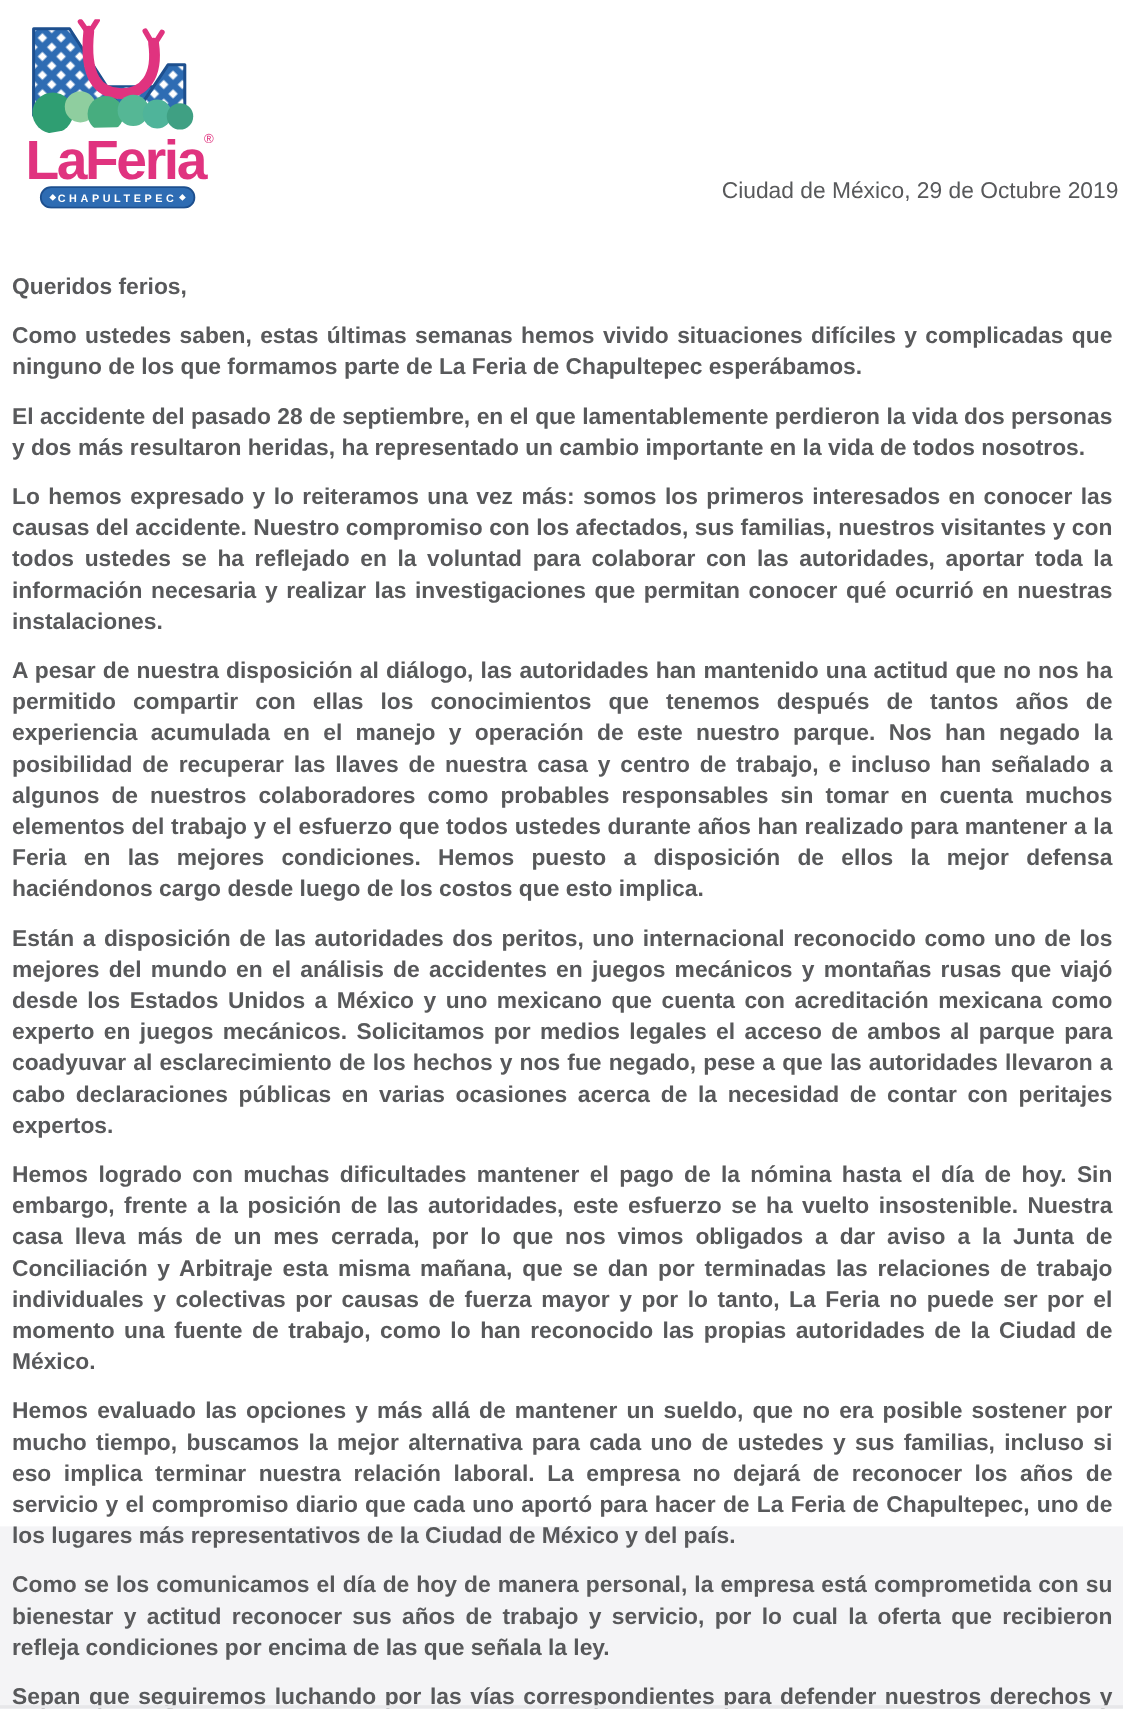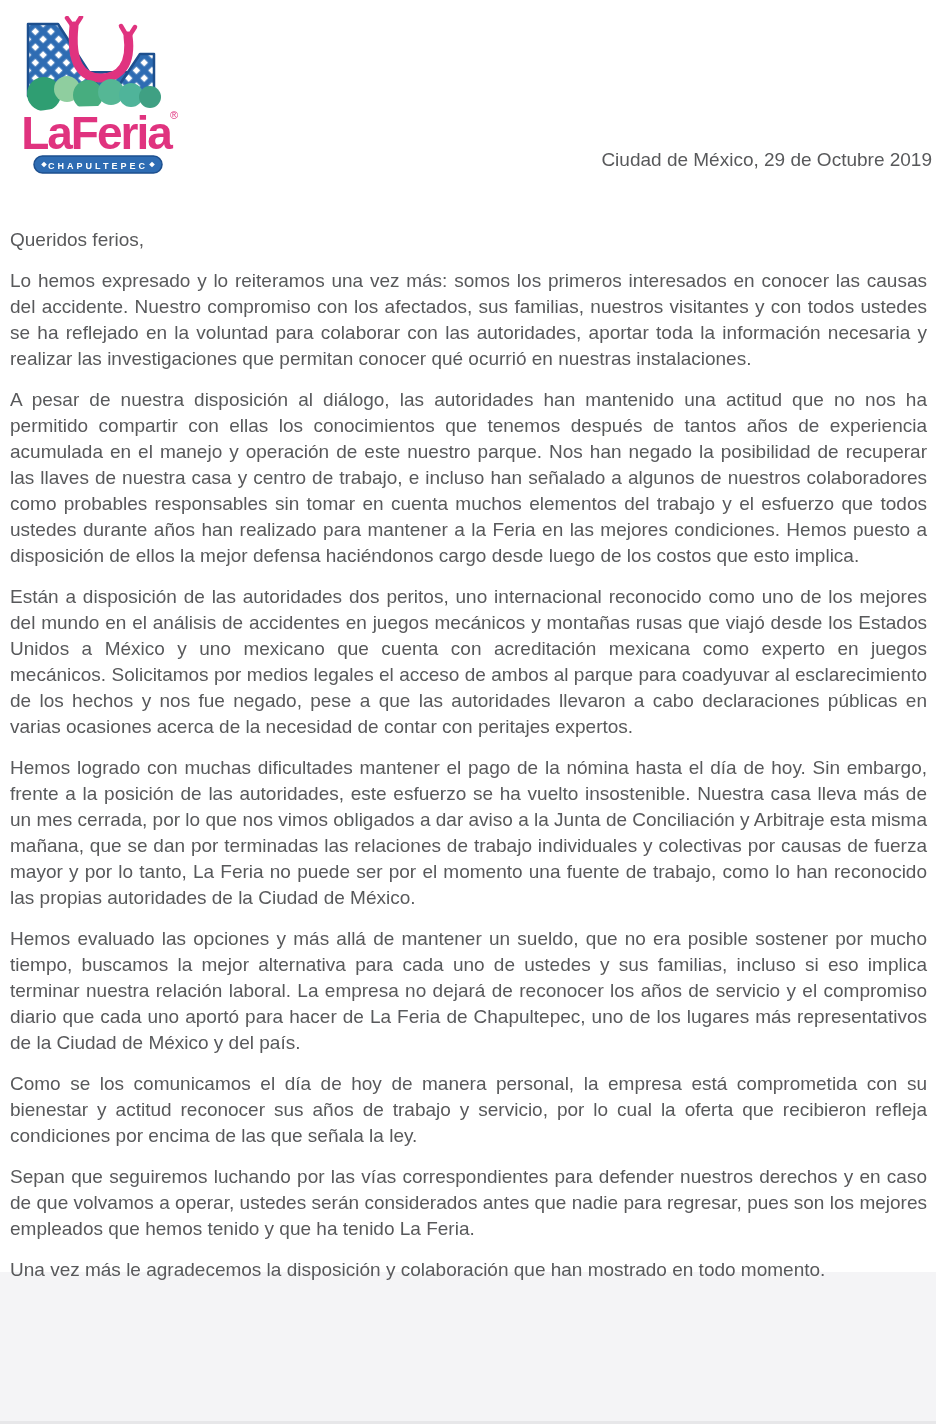--- a/index.html
+++ b/index.html
@@ -11,21 +11,21 @@
   body{
     width:936px;height:1424px;position:relative;overflow:hidden;
     background:#ffffff;color:var(--text,#58595b);
     font-family:"Liberation Sans",sans-serif;
   }
   .band{position:absolute;left:0;right:0;top:1272px;bottom:0;background:var(--band,#f4f4f6);z-index:0;}
   .bottom-edge{position:absolute;left:0;right:0;bottom:0;height:3px;background:#e7e7e9;z-index:2;}
   .logo{position:absolute;top:16px;left:12px;z-index:1;text-align:center;}
   .date-line{position:absolute;top:147px;right:4px;font-size:19px;line-height:26px;z-index:1;}
   .letter{position:absolute;top:227px;left:10px;right:9px;z-index:1;}
-  .letter p{margin:0 0 15px;font-size:19px;line-height:26px;text-align:justify;}
+  .letter p{margin:0 0 15px;font-size:19px;line-height:26px;text-align:justify;font-weight:bold;}
   .letter p.salutation{text-align:left;}
 </style>
 </head>
 <body>
 
 <div class="band"></div>
 <div class="bottom-edge"></div>
 
 <div class="logo">
   <svg width="172" height="158" viewBox="0 0 172 158" aria-hidden="true">
@@ -64,20 +64,22 @@
     <text x="86" y="152.5" text-anchor="middle" font-family="Liberation Sans, sans-serif" font-size="9" font-weight="bold" letter-spacing="3" fill="#ffffff">CHAPULTEPEC</text>
     <rect x="30" y="146.5" width="4" height="4" fill="#ffffff" transform="rotate(45 32 148.5)"></rect>
     <rect x="138" y="146.5" width="4" height="4" fill="#ffffff" transform="rotate(45 140 148.5)"></rect>
   </svg>
 </div>
 
 <div class="date-line">Ciudad de México, 29 de Octubre 2019</div>
 
 <div class="letter">
   <p class="salutation">Queridos ferios,</p>
+  <p>Como ustedes saben, estas últimas semanas hemos vivido situaciones difíciles y complicadas que ninguno de los que formamos parte de La Feria de Chapultepec esperábamos.</p>
+  <p>El accidente del pasado 28 de septiembre, en el que lamentablemente perdieron la vida dos personas y dos más resultaron heridas, ha representado un cambio importante en la vida de todos nosotros.</p>
   <p>Lo hemos expresado y lo reiteramos una vez más: somos los primeros interesados en conocer las causas del accidente. Nuestro compromiso con los afectados, sus familias, nuestros visitantes y con todos ustedes se ha reflejado en la voluntad para colaborar con las autoridades, aportar toda la información necesaria y realizar las investigaciones que permitan conocer qué ocurrió en nuestras instalaciones.</p>
   <p>A pesar de nuestra disposición al diálogo, las autoridades han mantenido una actitud que no nos ha permitido compartir con ellas los conocimientos que tenemos después de tantos años de experiencia acumulada en el manejo y operación de este nuestro parque. Nos han negado la posibilidad de recuperar las llaves de nuestra casa y centro de trabajo, e incluso han señalado a algunos de nuestros colaboradores como probables responsables sin tomar en cuenta muchos elementos del trabajo y el esfuerzo que todos ustedes durante años han realizado para mantener a la Feria en las mejores condiciones. Hemos puesto a disposición de ellos la mejor defensa haciéndonos cargo desde luego de los costos que esto implica.</p>
   <p>Están a disposición de las autoridades dos peritos, uno internacional reconocido como uno de los mejores del mundo en el análisis de accidentes en juegos mecánicos y montañas rusas que viajó desde los Estados Unidos a México y uno mexicano que cuenta con acreditación mexicana como experto en juegos mecánicos. Solicitamos por medios legales el acceso de ambos al parque para coadyuvar al esclarecimiento de los hechos y nos fue negado, pese a que las autoridades llevaron a cabo declaraciones públicas en varias ocasiones acerca de la necesidad de contar con peritajes expertos.</p>
   <p>Hemos logrado con muchas dificultades mantener el pago de la nómina hasta el día de hoy. Sin embargo, frente a la posición de las autoridades, este esfuerzo se ha vuelto insostenible.  Nuestra casa lleva más de un mes cerrada, por lo que nos vimos obligados a dar aviso a la Junta de Conciliación y Arbitraje esta misma mañana, que se dan por terminadas las relaciones de trabajo individuales y colectivas por causas de fuerza mayor y por lo tanto, La Feria no puede ser por el momento una fuente de trabajo, como lo han reconocido las propias autoridades de la Ciudad de México.</p>
   <p>Hemos evaluado las opciones y más allá de mantener un sueldo, que no era posible sostener por mucho tiempo, buscamos la mejor alternativa para cada uno de ustedes y sus familias, incluso si eso implica terminar nuestra relación laboral. La empresa no dejará de reconocer los años de servicio y el compromiso diario que cada uno aportó para hacer de La Feria de Chapultepec, uno de los lugares más representativos de la Ciudad de México y del país.</p>
   <p>Como se los comunicamos el día de hoy de manera personal, la empresa está comprometida con su bienestar y actitud reconocer sus años de trabajo y servicio, por lo cual la oferta que recibieron refleja condiciones por encima de las que señala la ley.</p>
   <p>Sepan que seguiremos luchando por las vías correspondientes para defender nuestros derechos y en caso de que volvamos a operar, ustedes serán considerados antes que nadie para regresar, pues son los mejores empleados que hemos tenido y que ha tenido La Feria.</p>
   <p>Una vez más le agradecemos la disposición y colaboración que han mostrado en todo momento.</p>
 </div>
 

